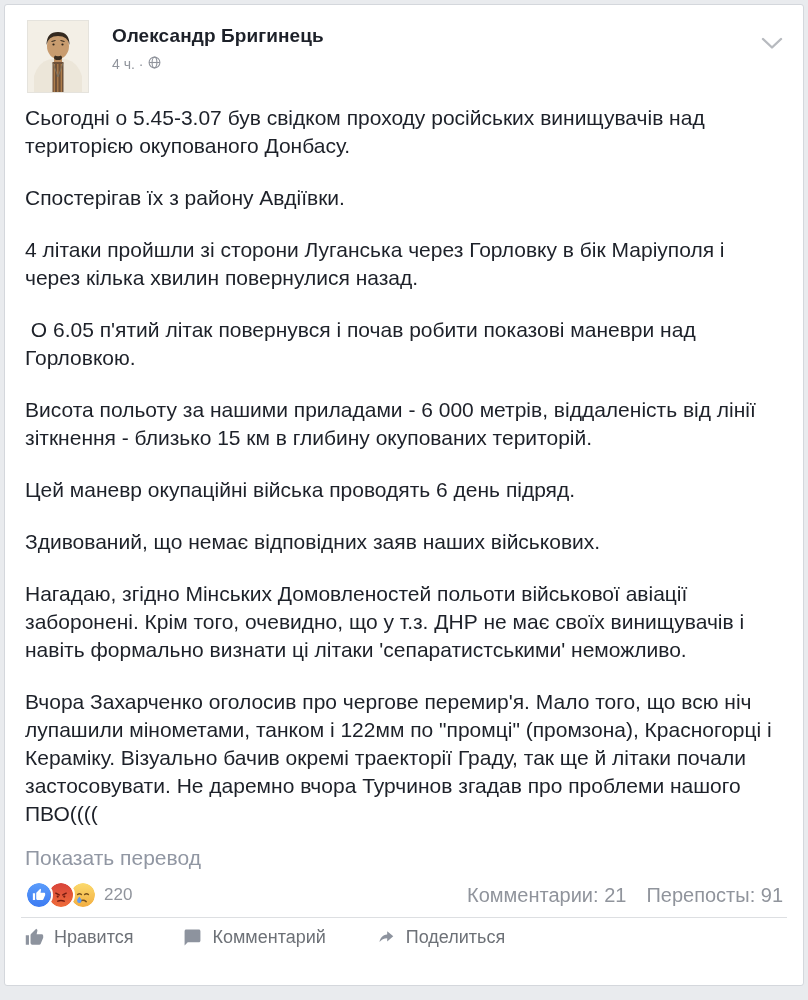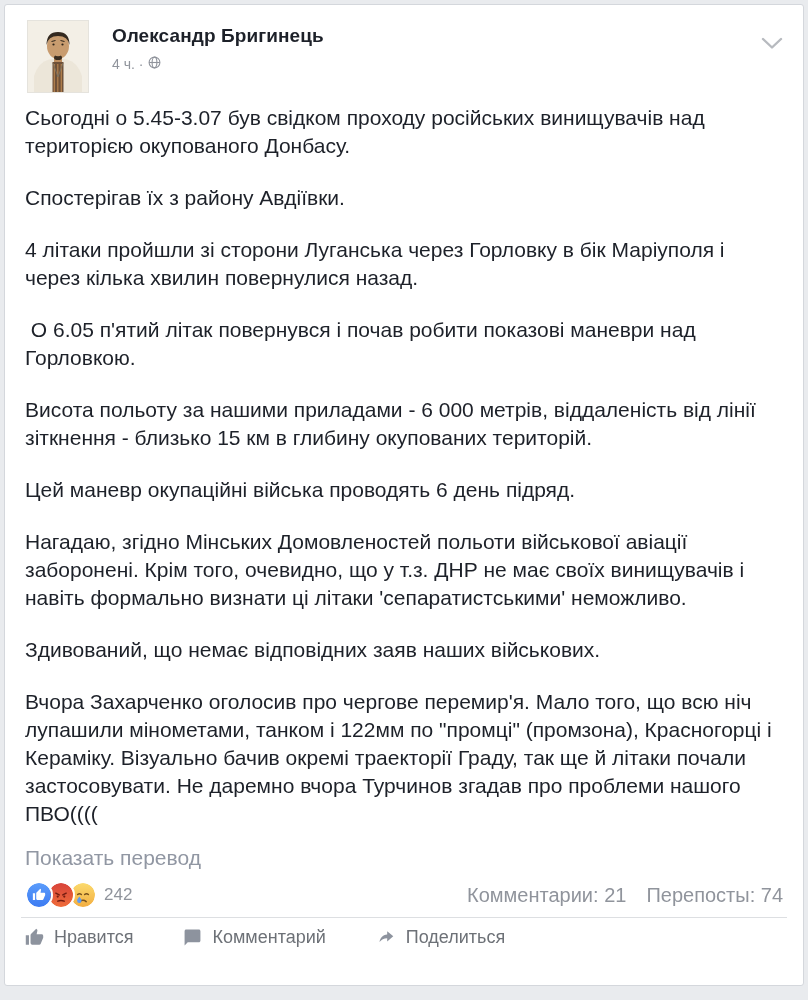--- a/index.html
+++ b/index.html
@@ -151,22 +151,22 @@
     </div>
   </div>
 
   <div class="body">
     <p>Сьогодні о 5.45-3.07 був свідком проходу російських винищувачів над територією окупованого Донбасу.</p>
     <p>Спостерігав їх з району Авдіївки.</p>
     <p>4 літаки пройшли зі сторони Луганська через Горловку в бік Маріуполя і через кілька хвилин повернулися назад.</p>
     <p> О 6.05 п'ятий літак повернувся і почав робити показові маневри над Горловкою.</p>
     <p>Висота польоту за нашими приладами - 6 000 метрів, віддаленість від лінії зіткнення - близько 15 км в глибину окупованих територій.</p>
     <p>Цей маневр окупаційні війська проводять 6 день підряд.</p>
+    <p>Здивований, що немає відповідних заяв наших військових.</p>
     <p>Нагадаю, згідно Мінських Домовленостей польоти військової авіації заборонені. Крім того, очевидно, що у т.з. ДНР не має своїх винищувачів і навіть формально визнати ці літаки 'сепаратистськими' неможливо.</p>
-    <p>Здивований, що немає відповідних заяв наших військових.</p>
     <p>Вчора Захарченко оголосив про чергове перемир'я. Мало того, що всю ніч лупашили мінометами, танком і 122мм по "промці" (промзона), Красногорці і Кераміку. Візуально бачив окремі траекторії Граду, так ще й літаки почали застосовувати. Не даремно вчора Турчинов згадав про проблеми нашого ПВО((((</p>
     <div class="translate">Показать перевод</div>
   </div>
 
   <div class="stats-row">
     <div class="reactions">
       <span class="rx first">
         <svg width="24" height="24" viewBox="0 0 24 24">
           <defs>
             <linearGradient id="gl" x1="0" y1="0" x2="0" y2="1">
@@ -200,25 +200,25 @@
               <stop offset="0" stop-color="#fbda6d"></stop>
                 <stop offset="1" stop-color="#f3ae41"></stop>
             </linearGradient>
           </defs>
           <circle cx="12" cy="12" r="12" fill="url(#gs)"></circle>
           <path d="M6.6 11.6 q1.9 -1.8 3.8 0 M13.6 11.6 q1.9 -1.8 3.8 0" stroke="#7a531d" stroke-width="1.4" stroke-linecap="round" fill="none"></path>
           <path d="M8.8 18.6 q3.2 -2.6 6.4 0" stroke="#7a531d" stroke-width="1.5" stroke-linecap="round" fill="none"></path>
           <path d="M8.3 13.5 c-1.5 2.1 -2.2 3.1 -2.2 4.2 a2.2 2.2 0 0 0 4.4 0 c0 -1.1 -.7 -2.1 -2.2 -4.2 z" fill="#5d9cf7"></path>
         </svg>
       </span>
-      <span class="rx-count">242</span>
+      <span class="rx-count">220</span>
     </div>
     <div class="stats">
       <span>Комментарии: 21</span>
-      <span>Перепосты: 74</span>
+      <span>Перепосты: 91</span>
     </div>
   </div>
 
   <div class="divider"></div>
 
   <div class="actions">
     <div class="action">
       <span class="aicon">
         <svg width="19" height="19" viewBox="0 0 24 24" fill="#8d939e">
           <path d="M1 21h4V9H1v12zM23 10c0-1.1-.9-2-2-2h-6.31l.95-4.57.03-.32c0-.41-.17-.79-.44-1.06L14.17 1 7.59 7.59C7.22 7.95 7 8.45 7 9v10c0 1.1.9 2 2 2h9c.83 0 1.54-.5 1.84-1.22l3.02-7.05c.09-.23.14-.47.14-.73v-2z"></path>

